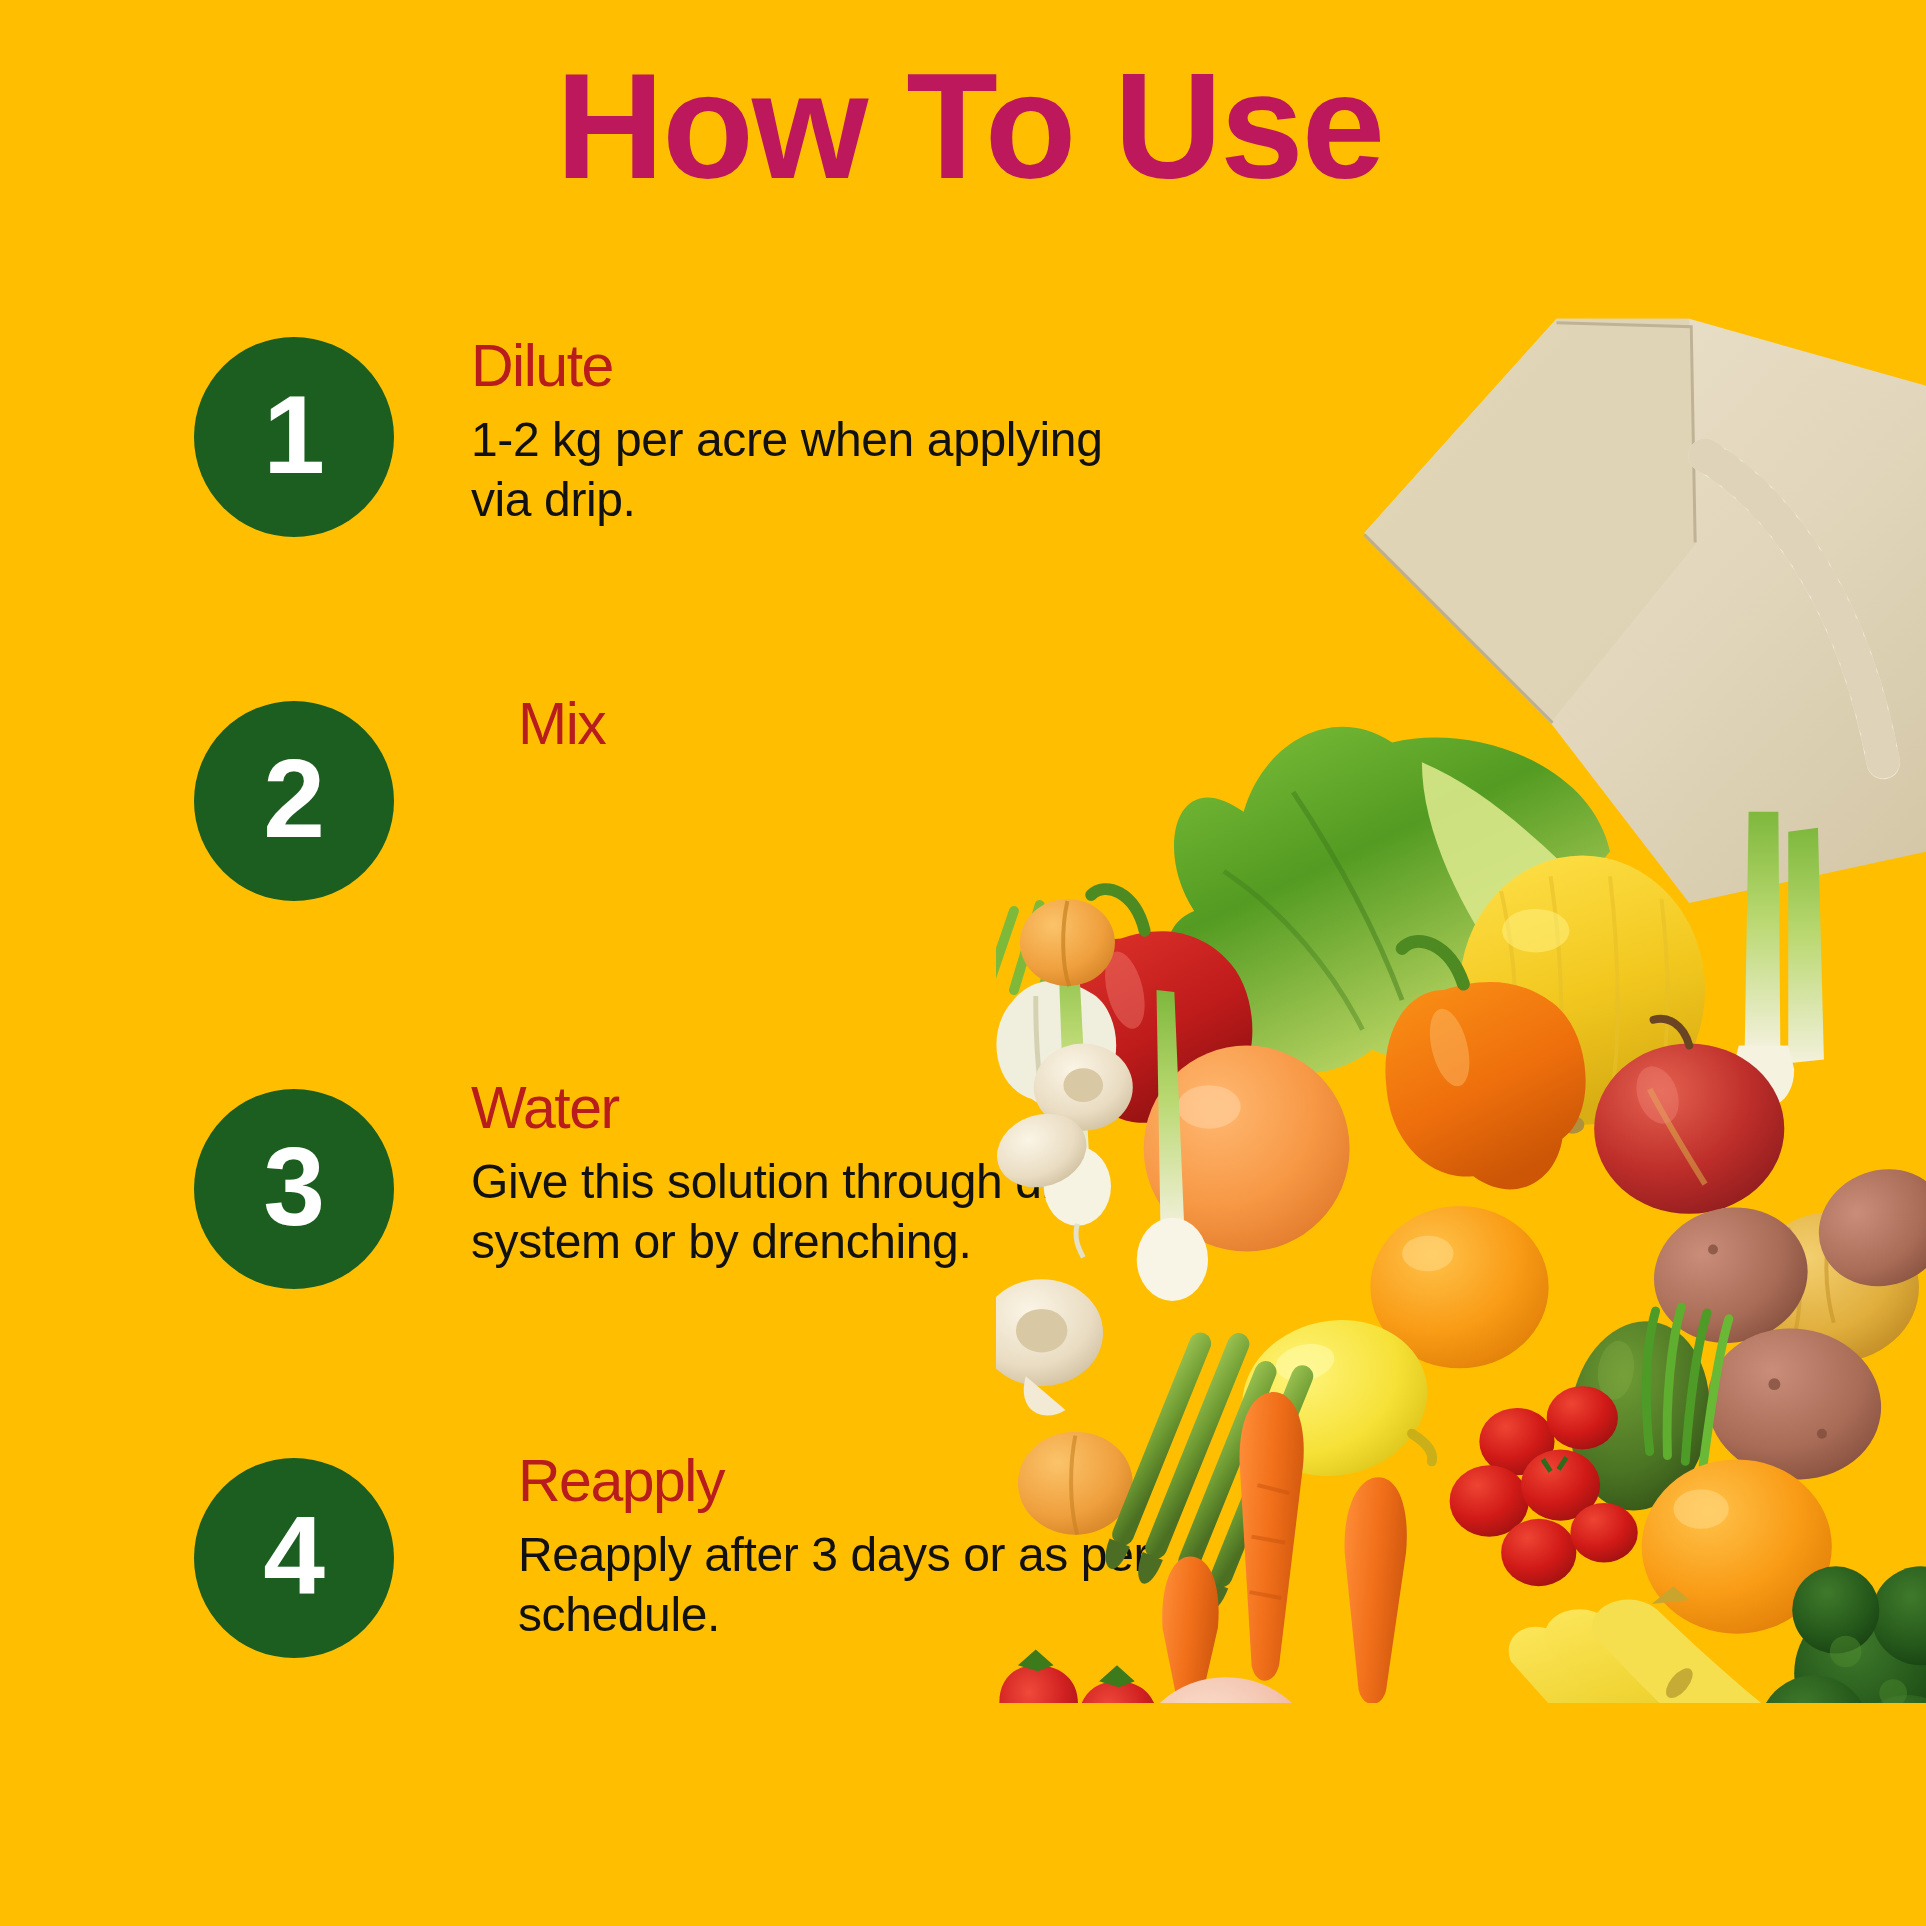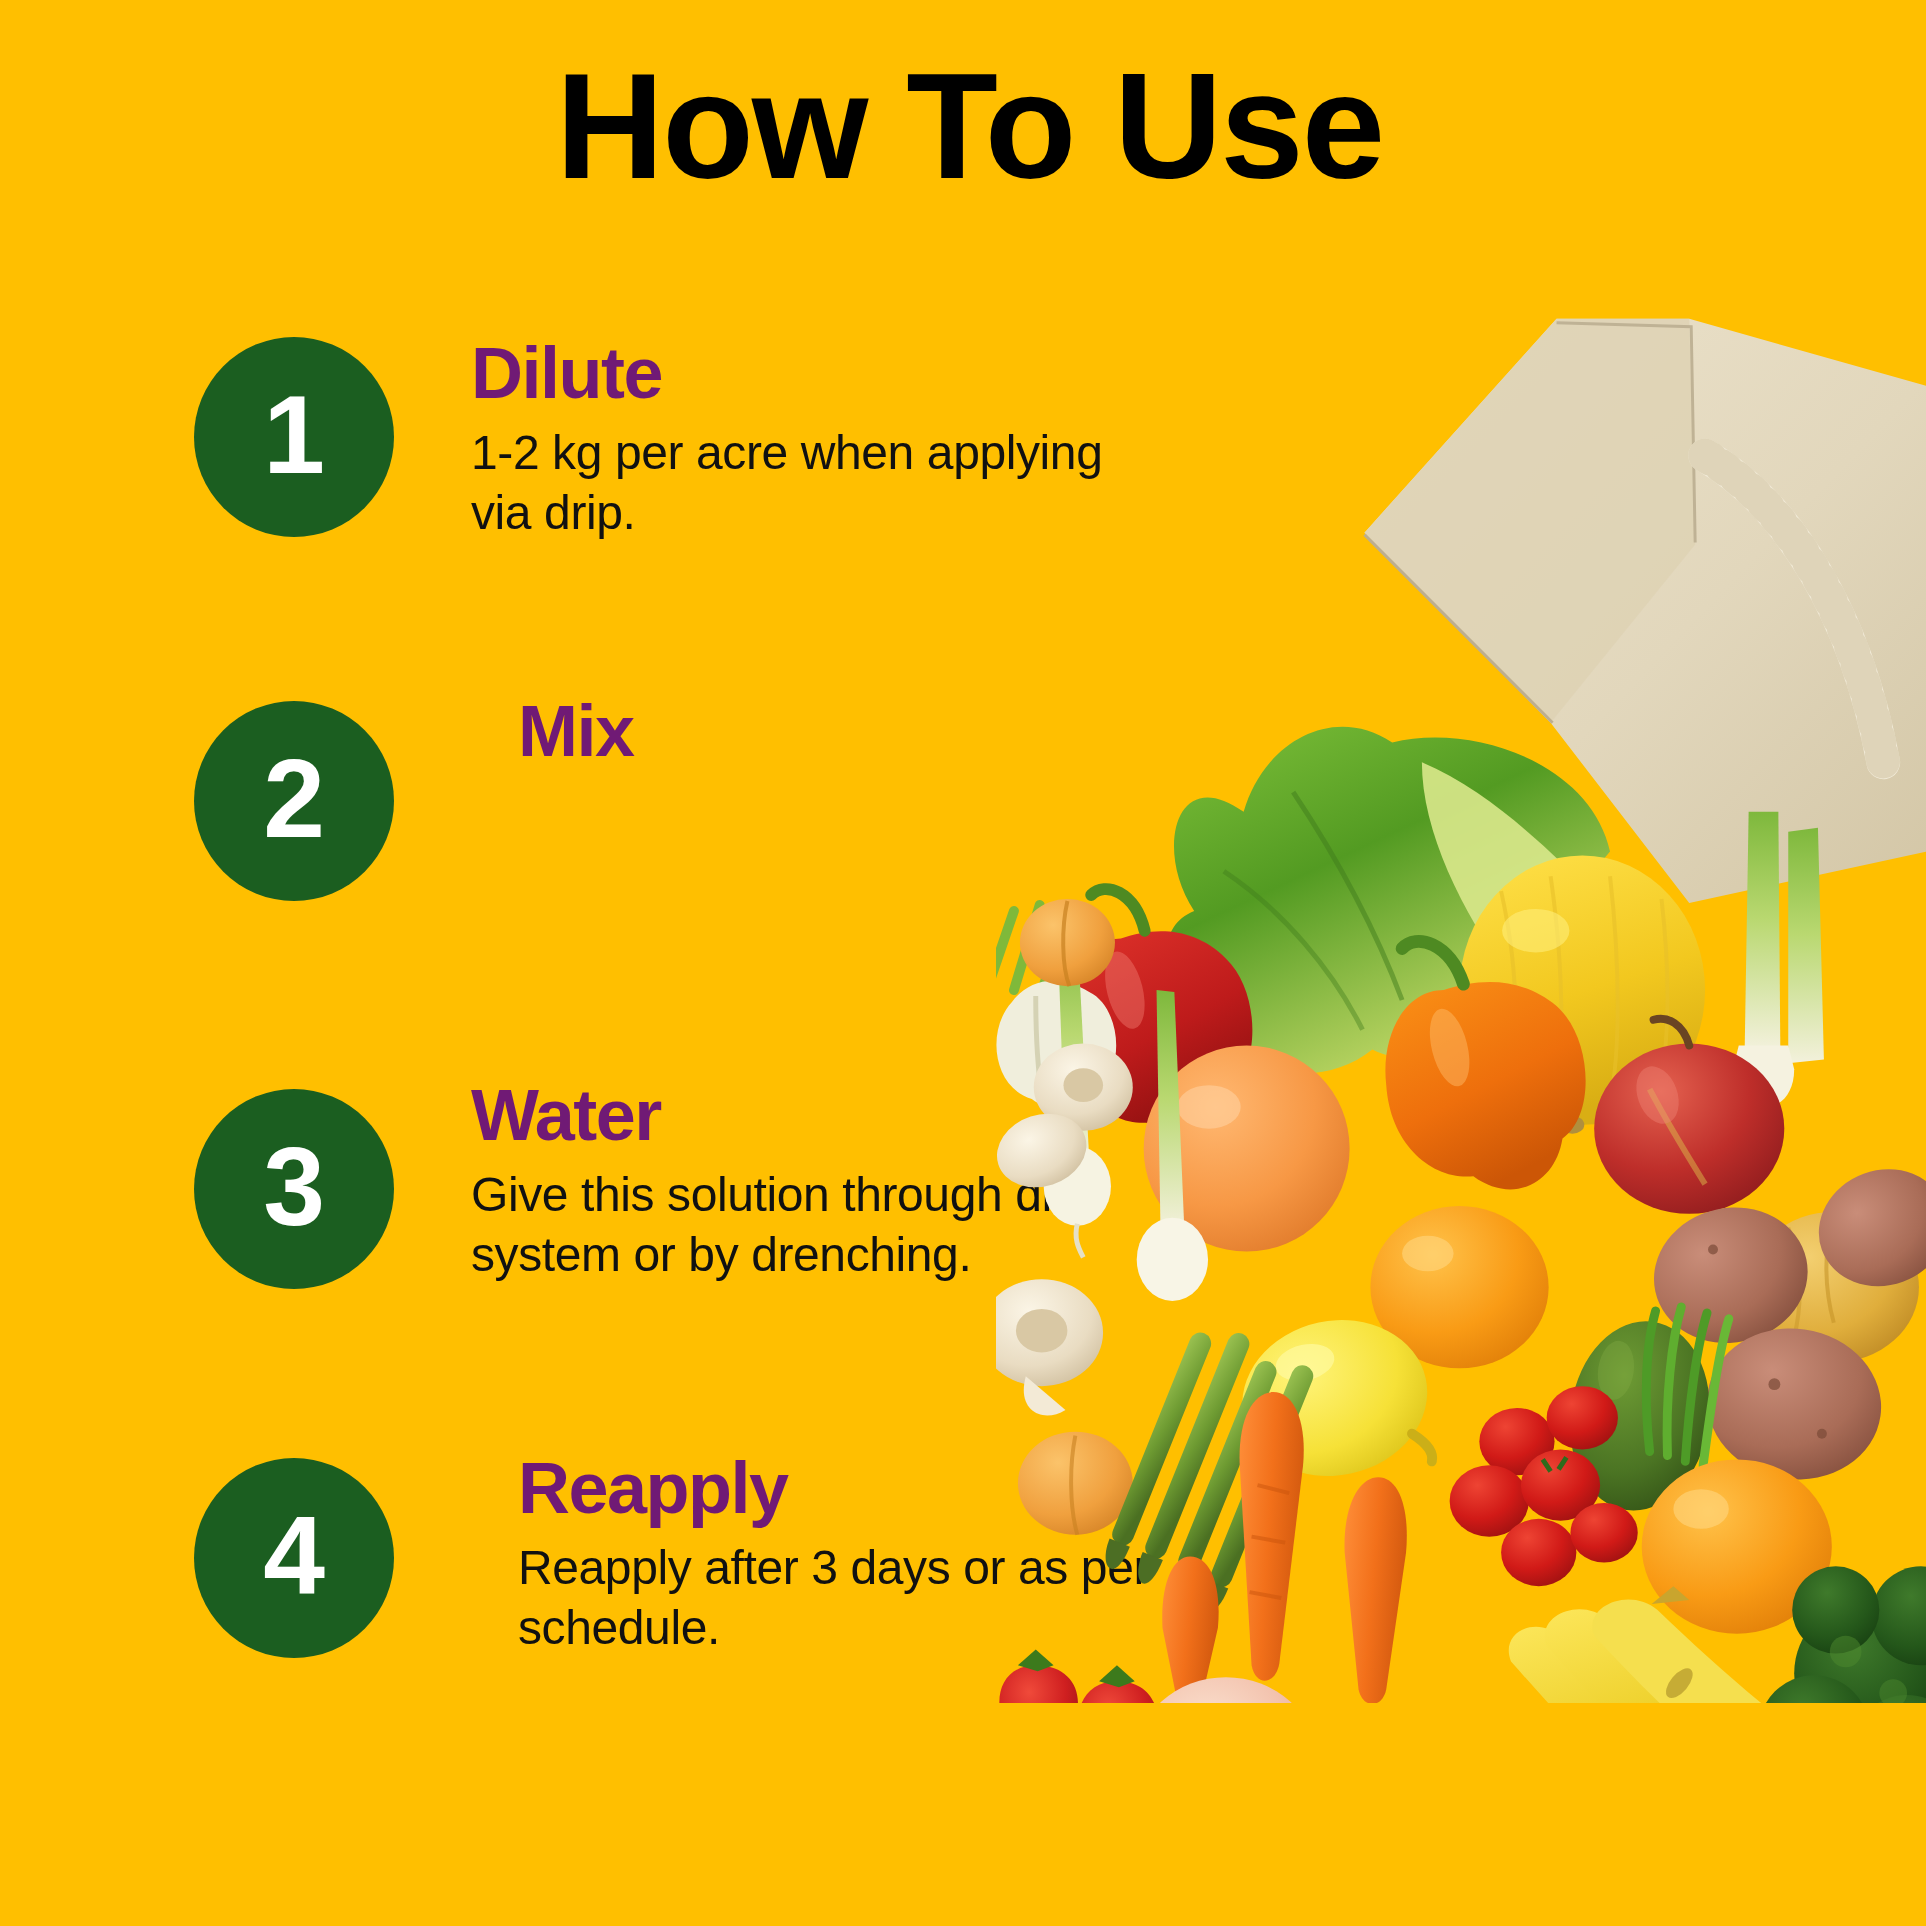--- a/index.html
+++ b/index.html
@@ -14,21 +14,21 @@
     position:absolute; inset:0;
     background:#FFBF00;
   }
 
   
   .header { position:absolute; top:48px; left:0; right:0; text-align:center; }
   .title {
     font-size:150px;
     font-weight:800;
     letter-spacing:-2px;
-    color:#000000;
+    color:#be185d;
     line-height:1.05;
     padding-left:12px;
   }
   .subtitle {
     margin-top:16px;
     font-size:61px;
     font-weight:800;
     color:#1B5E20;
     letter-spacing:-0.5px;
   }
@@ -50,23 +50,23 @@
   }
   .badge-num {
     color:#ffffff;
     font-size:111px;
     font-weight:800;
     line-height:1;
     transform:translateY(-2px);
   }
   .step-body { position:absolute; left:277px; top:0; width:782px; }
   .step-title {
-    font-size:72px;
-    font-weight:700;
-    color:#701a75;
+    font-size:59px;
+    font-weight:400;
+    color:#b91c1c;
     letter-spacing:-1.5px;
     line-height:1.0;
     margin-bottom:14px;
   }
   .step-desc {
     font-size:48px;
     font-weight:400;
     color:#111111;
     line-height:1.24;
     letter-spacing:-0.4px;

